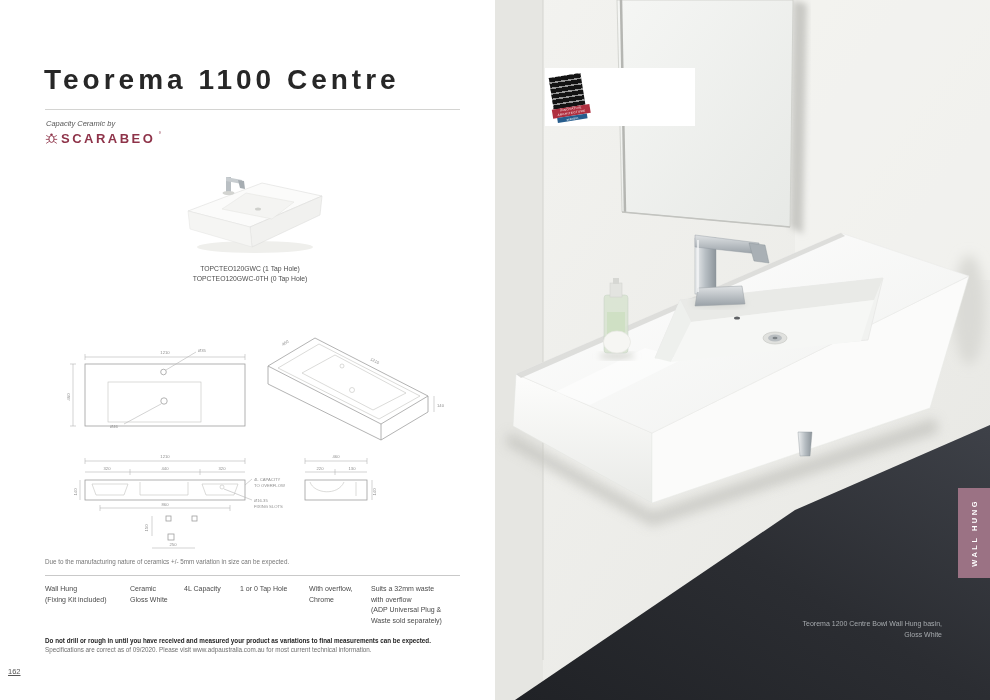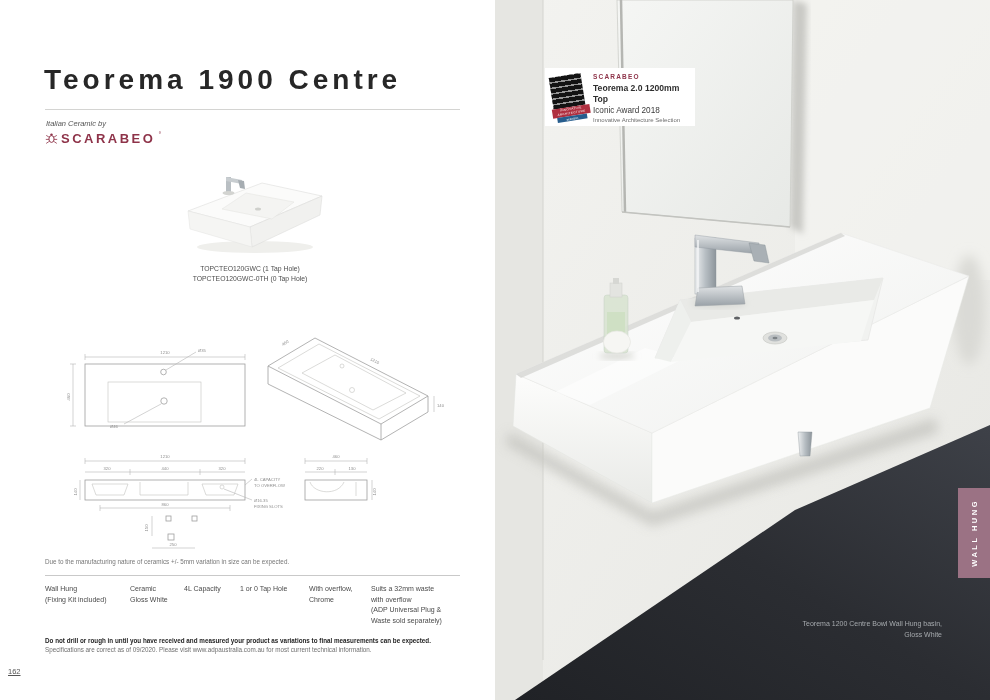--- a/index.html
+++ b/index.html
@@ -54,24 +54,24 @@
   .dim{font-size:4.2px;fill:#8f8f8f;}
   .dimline{stroke:#b5b5b5;stroke-width:0.6;fill:none;}
   .draw{stroke:#9f9f9f;stroke-width:0.8;fill:none;}
   .drawlight{stroke:#c2c2c0;stroke-width:0.6;fill:none;}
 </style>
 </head>
 <body>
 
 <div id="left-page" class="abs">
 
-  <div id="page-title" class="abs">Teorema 1900 Centre</div>
+  <div id="page-title" class="abs">Teorema 1100 Centre</div>
   <div id="title-rule" class="abs"></div>
 
-  <div id="brand-tagline" class="abs">Italian Ceramic by</div>
+  <div id="brand-tagline" class="abs">Capacity Ceramic by</div>
   <div id="brand-logo" class="abs">
     <svg width="13" height="13" viewBox="0 0 13 13">
       <ellipse cx="6.5" cy="7" rx="2.6" ry="3.4" fill="none" stroke="#8e3349" stroke-width="1"></ellipse>
       <circle cx="6.5" cy="2.6" r="1.2" fill="#8e3349"></circle>
       <line x1="3.9" y1="5" x2="1.2" y2="3.4" stroke="#8e3349" stroke-width="0.8"></line>
       <line x1="3.9" y1="7.4" x2="0.8" y2="7.4" stroke="#8e3349" stroke-width="0.8"></line>
       <line x1="3.9" y1="9.6" x2="1.2" y2="11.4" stroke="#8e3349" stroke-width="0.8"></line>
       <line x1="9.1" y1="5" x2="11.8" y2="3.4" stroke="#8e3349" stroke-width="0.8"></line>
       <line x1="9.1" y1="7.4" x2="12.2" y2="7.4" stroke="#8e3349" stroke-width="0.8"></line>
       <line x1="9.1" y1="9.6" x2="11.8" y2="11.4" stroke="#8e3349" stroke-width="0.8"></line>
@@ -317,26 +317,20 @@
 
     <polygon points="20,700 300,510 495,425 495,700" fill="url(#floorGrad)"></polygon>
   </svg>
 
   <div id="award-box" class="abs">
     <div id="award-badge">
       <div class="badge-square"></div>
       <div class="badge-ribbon">INNOVATIVE ARCHITECTURE</div>
       <div class="badge-ribbon-blue">selection</div>
     </div>
-    <div id="award-text">
-      <div class="aw-brand">SCARABEO</div>
-      <div class="aw-l1">Teorema 2.0 1200mm Top</div>
-      <div class="aw-l2">Iconic Award 2018</div>
-      <div class="aw-l3">Innovative Architecture Selection</div>
-    </div>
   </div>
 
   <div id="photo-caption" class="abs">
     <div>Teorema 1200 Centre Bowl Wall Hung basin,</div>
     <div>Gloss White</div>
   </div>
 </div>
 
 <div id="wall-hung-tab" class="abs">
   <span>WALL HUNG</span>

